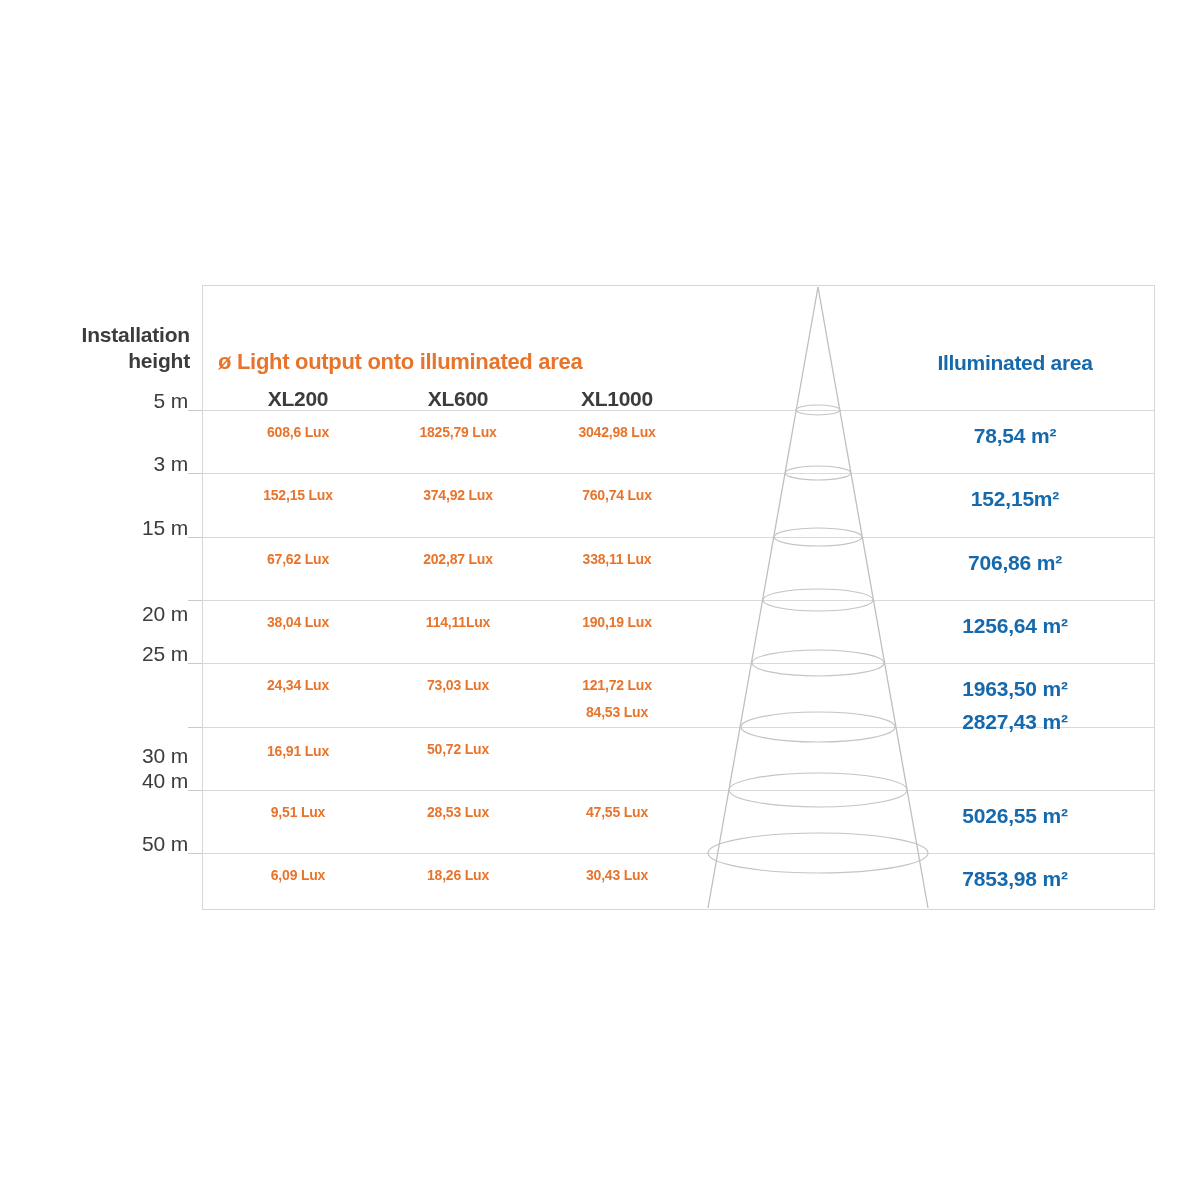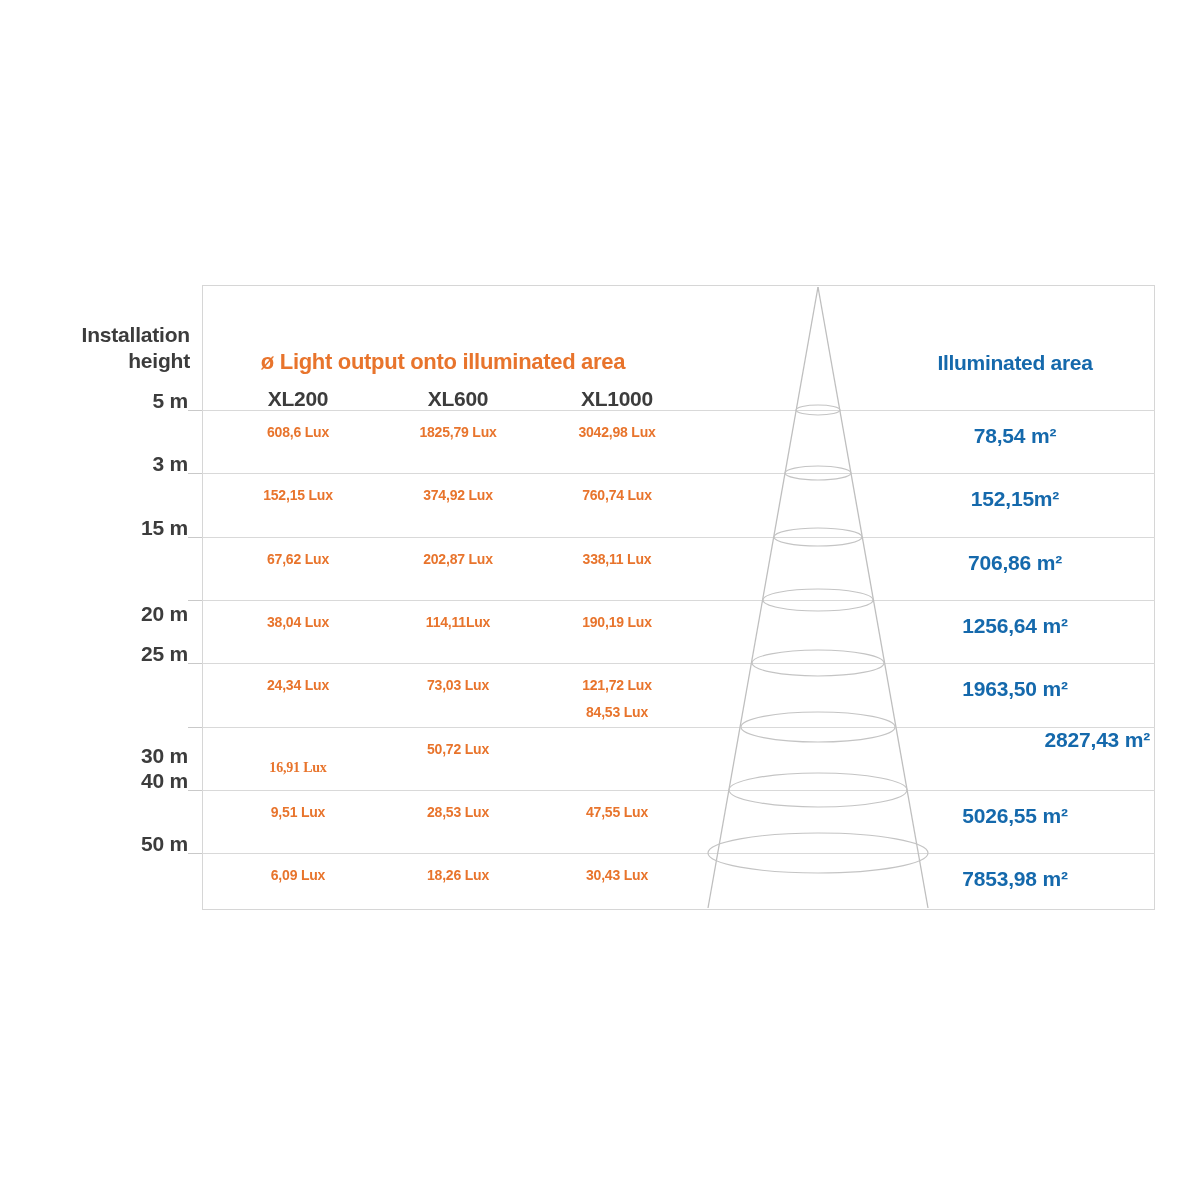--- a/index.html
+++ b/index.html
@@ -36,21 +36,21 @@
     letter-spacing: -0.2px;
   }
 
   
   .height-label {
     position: absolute;
     left: 40px;
     width: 148px;
     text-align: right;
     color: #3c3c3c;
-    font-weight: bold;
+    font-weight: normal;
     font-size: 21px;
     letter-spacing: -0.2px;
   }
 
   
   #table-frame {
     position: absolute;
     left: 202px;
     top: 285px;
     width: 953px;
@@ -70,23 +70,22 @@
     position: absolute;
     width: 14px;
     height: 0;
     border-top: 1.5px solid #c9c9c9;
   }
 
   
   .group-header {
     position: absolute;
     top: 349px;
-    left: 203px;
+    left: 218px;
     width: 480px;
-    text-align: center;
     color: #e8742c;
     font-weight: bold;
     font-size: 22px;
     letter-spacing: -0.3px;
   }
   .area-header {
     position: absolute;
     top: 351px;
     left: 880px;
     width: 270px;
@@ -182,24 +181,24 @@
       <div class="row-line" style="top: 663px;"></div>
       <div class="tick" style="top: 663px; left: 188px;"></div>
       <div class="height-label" style="top: 642px;">25 m</div>
       <div class="lux-cell" style="top: 677px; left: 208px;">24,34 Lux</div>
       <div class="lux-cell" style="top: 677px; left: 368px;">73,03 Lux</div>
       <div class="lux-cell" style="top: 677px; left: 527px;">121,72 Lux</div>
       <div class="area-cell" style="top: 677px;">1963,50 m²</div>
       <div class="row-line" style="top: 727px;"></div>
       <div class="tick" style="top: 727px; left: 188px;"></div>
       <div class="height-label" style="top: 706px; margin-top: 38px;">30 m</div>
-      <div class="lux-cell" style="top: 760px; left: 208px; font-family: Liberation Serif, serif;">16,91 Lux</div>
+      <div class="lux-cell" style="top: 743px; left: 208px;">16,91 Lux</div>
       <div class="lux-cell" style="top: 741px; left: 368px;">50,72 Lux</div>
       <div class="lux-cell" style="top: 704px; left: 527px;">84,53 Lux</div>
-      <div class="area-cell" style="top: 728px; text-align: right;">2827,43 m²</div>
+      <div class="area-cell" style="top: 710px;">2827,43 m²</div>
       <div class="row-line" style="top: 790px;"></div>
       <div class="tick" style="top: 790px; left: 188px;"></div>
       <div class="height-label" style="top: 769px;">40 m</div>
       <div class="lux-cell" style="top: 804px; left: 208px;">9,51 Lux</div>
       <div class="lux-cell" style="top: 804px; left: 368px;">28,53 Lux</div>
       <div class="lux-cell" style="top: 804px; left: 527px;">47,55 Lux</div>
       <div class="area-cell" style="top: 804px;">5026,55 m²</div>
       <div class="row-line" style="top: 853px;"></div>
       <div class="tick" style="top: 853px; left: 188px;"></div>
       <div class="height-label" style="top: 832px;">50 m</div>

